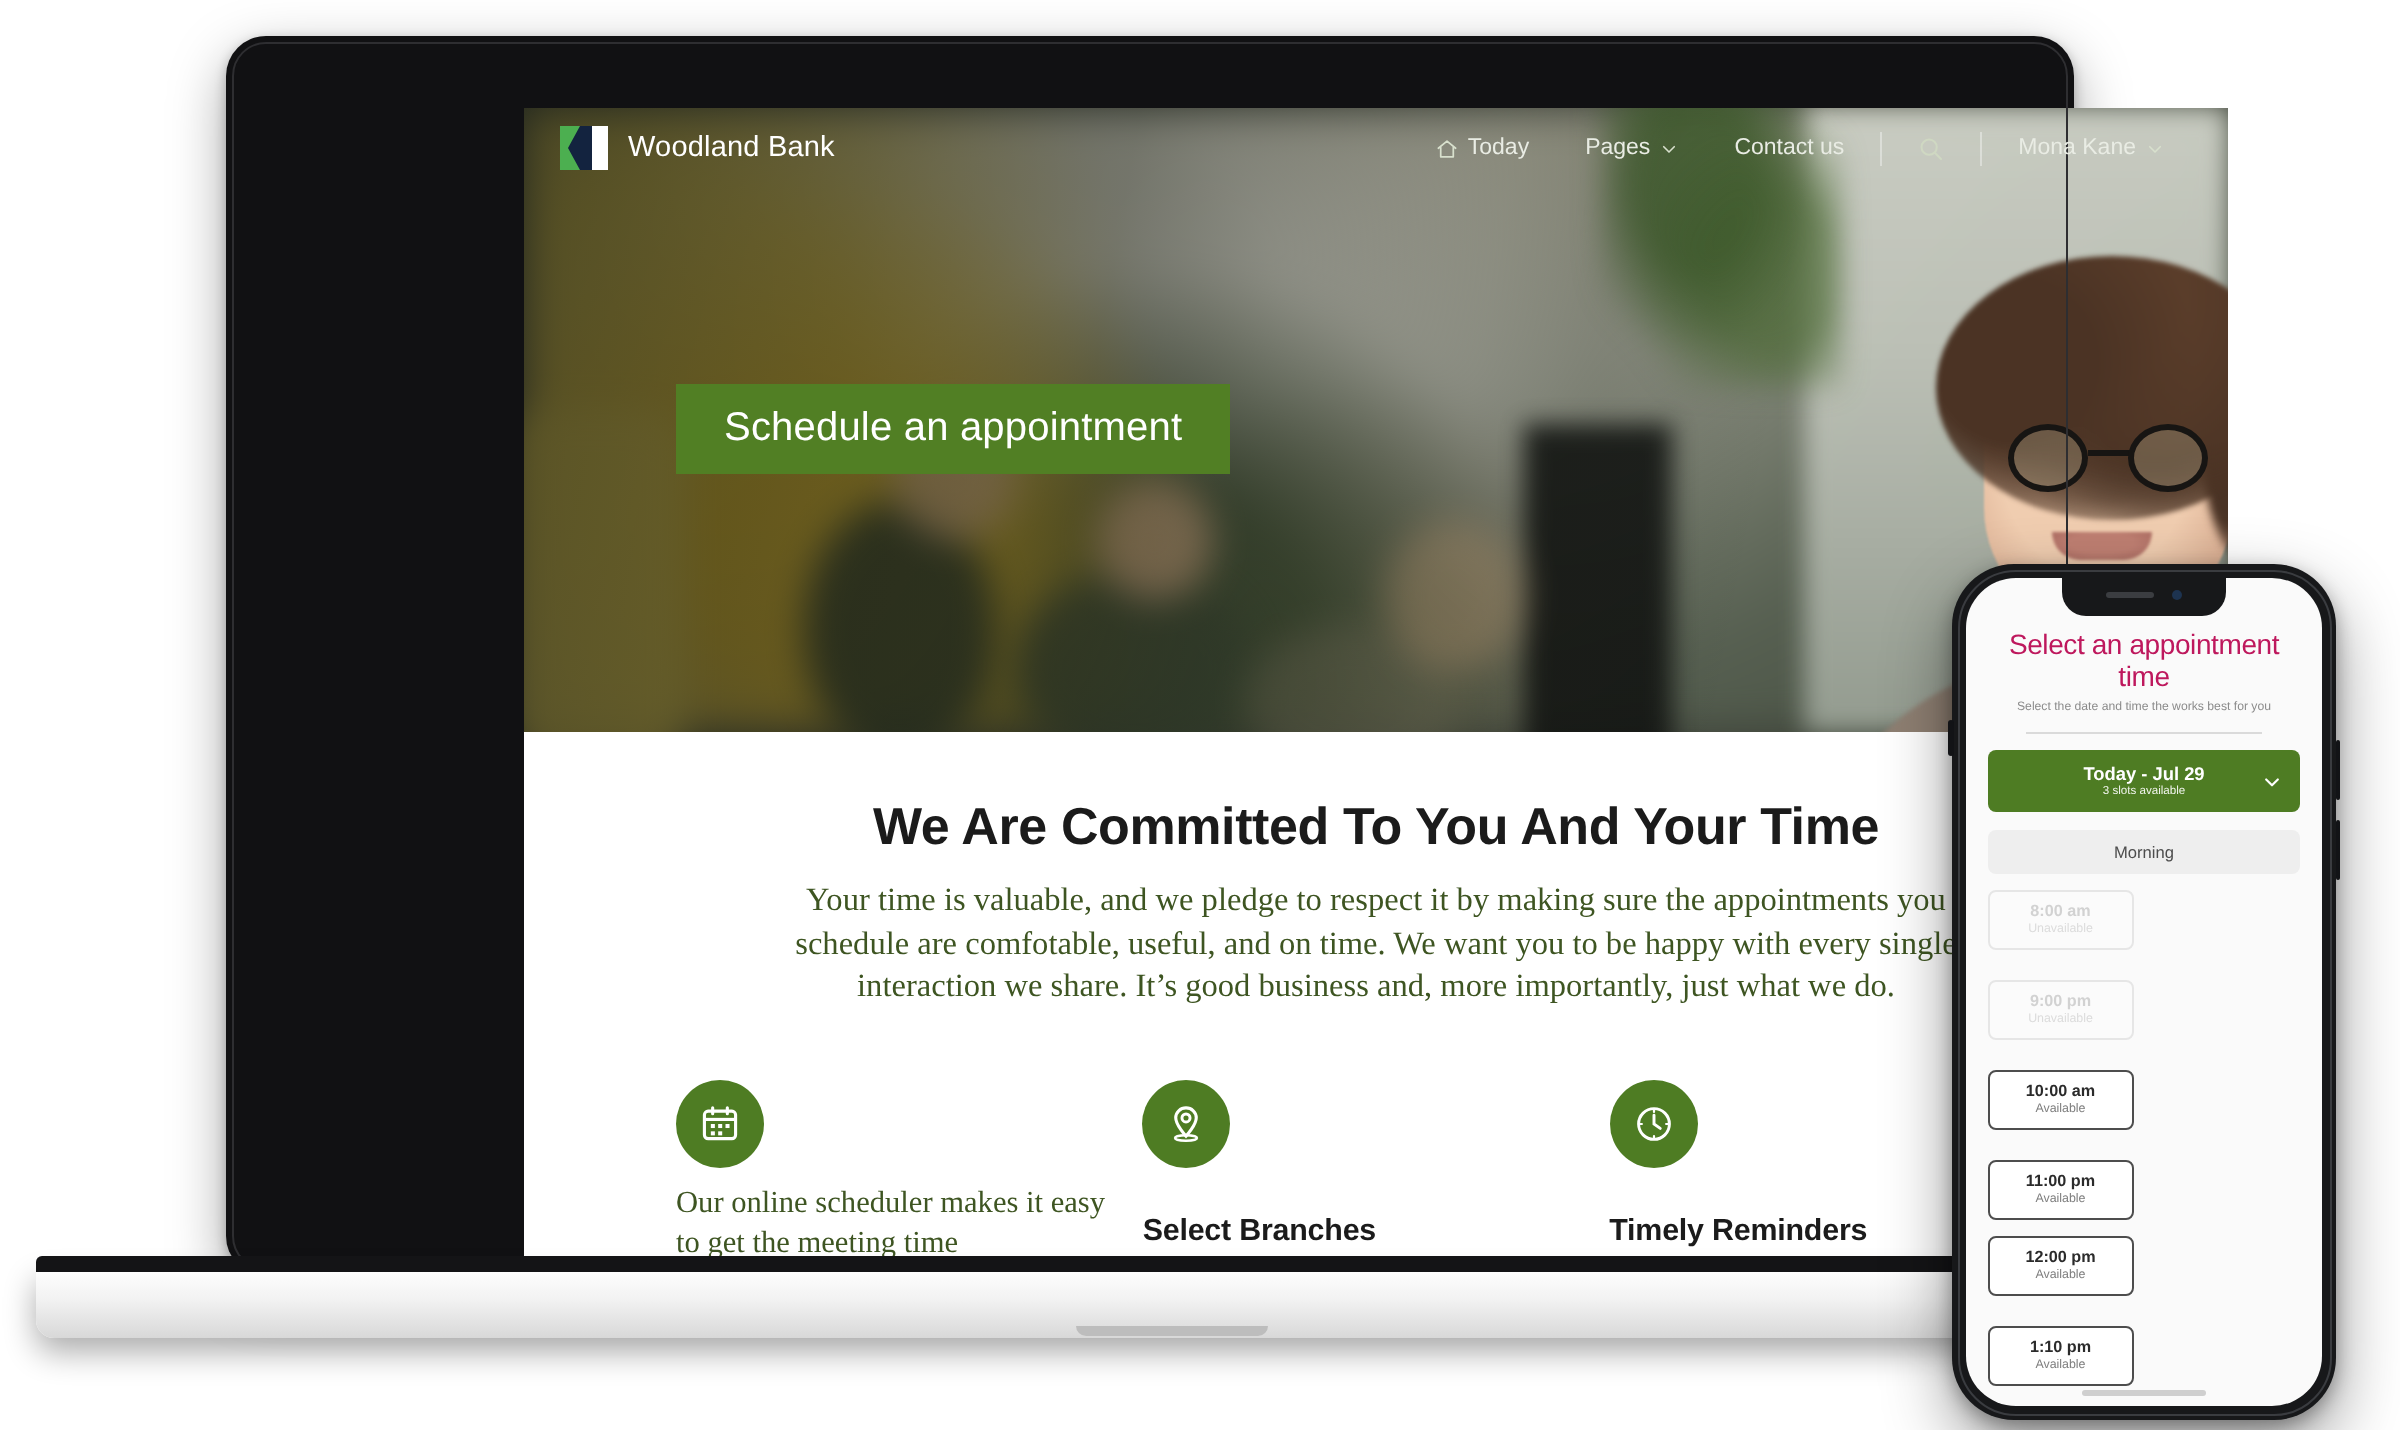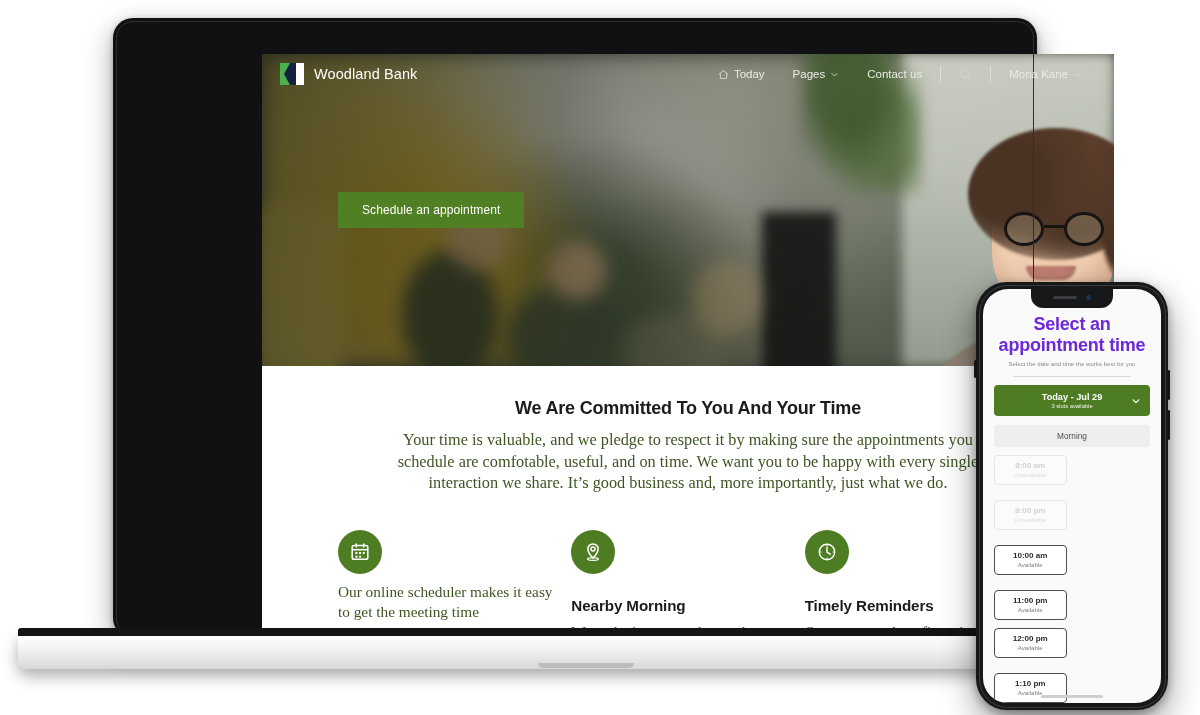--- a/index.html
+++ b/index.html
@@ -156,28 +156,28 @@
   
   .hero-copy{ position:absolute; left:76px; top:118px; z-index:5; }
   .hero-h1{
     color:#fff; font-size:26.5px; line-height:1.22; font-weight:700;
     letter-spacing:-.2px; text-shadow:0 1px 5px rgba(0,0,0,.32);
     max-width:400px;
   }
   .hero-btn{
     margin-top:20px; display:inline-block;
     background:#517f24; color:#fff;
-    font-size:12px; padding:11px 24px; border:none; cursor:pointer;
+    font-size:20px; padding:11px 24px; border:none; cursor:pointer;
     letter-spacing:.1px;
   }
 
   
   .committed{ padding:32px 0 0; background:#fff; }
   .sec-title{
-    text-align:center; font-size:18px; font-weight:700; color:#1b1b1b;
+    text-align:center; font-size:26px; font-weight:700; color:#1b1b1b;
     letter-spacing:-.2px;
   }
   .sec-body{
     margin:10px auto 0; width:585px; text-align:center;
     font-family:"Liberation Serif", serif;
     font-size:16.3px; line-height:1.33; color:#3e5522;
   }
 
   
   .features{
@@ -221,21 +221,21 @@
   .notch{
     position:absolute; left:50%; transform:translateX(-50%); top:0;
     width:82px; height:19px; background:#17181a;
     border-radius:0 0 12px 12px; z-index:9;
     display:flex; align-items:center; justify-content:center; gap:9px;
   }
   .notch-speaker{ width:24px; height:3px; background:#3b3d41; border-radius:3px; margin-top:-2px; }
   .notch-cam{ width:5px; height:5px; border-radius:50%; background:#1d3350; margin-top:-2px; }
 
   .ph-head{ padding:25px 11px 0; text-align:center; }
-  .ph-title{ font-size:18px; font-weight:700; color:#6d28d9; letter-spacing:-.2px; }
+  .ph-title{ font-size:14px; font-weight:400; color:#be185d; letter-spacing:-.2px; }
   .ph-sub{ margin-top:4px; font-size:6.1px; color:#8b8b8b; }
   .ph-rule{ margin:9px auto 0; width:118px; height:1px; background:#dadada; }
 
   .ph-body{ padding:8px 11px 0; flex:1; overflow:hidden; }
   .date-pill{
     background:#4e7c23; color:#fff; border-radius:4px;
     padding:7px 10px; display:flex; align-items:center; position:relative; cursor:pointer;
   }
   .date-txt{ flex:1; text-align:center; }
   .date-main{ font-size:9.2px; font-weight:700; }
@@ -381,21 +381,21 @@
         </div>
 
         <div class="feature">
           <div class="f-circle">
             <svg class="f-ico" viewBox="0 0 24 24">
               <path d="M12 3.2c-3.1 0-5.6 2.4-5.6 5.4 0 4 5.6 10 5.6 10s5.6-6 5.6-10c0-3-2.5-5.4-5.6-5.4z" fill="none" stroke="#fff" stroke-width="1.7"></path>
               <circle cx="12" cy="8.7" r="2.2" fill="none" stroke="#fff" stroke-width="1.6"></circle>
               <ellipse cx="12" cy="19.6" rx="6" ry="1.5" fill="none" stroke="#fff" stroke-width="1.3"></ellipse>
             </svg>
           </div>
-          <div class="f-title">Nearby Morning</div>
+          <div class="f-title">Select Branches</div>
           <div class="f-text">We make it easy to choose the location to meet that is</div>
         </div>
 
         <div class="feature">
           <div class="f-circle">
             <svg class="f-ico" viewBox="0 0 24 24">
               <circle cx="12" cy="12" r="8.4" fill="none" stroke="#fff" stroke-width="1.6"></circle>
               <path d="M12 7.2 V12 L15.4 14.4" fill="none" stroke="#fff" stroke-width="1.6" stroke-linecap="round"></path>
               <path d="M12 4.2 V5.4 M19.8 12 H18.6 M12 19.8 V18.6 M4.2 12 H5.4" stroke="#fff" stroke-width="1.2" stroke-linecap="round"></path>
             </svg>

